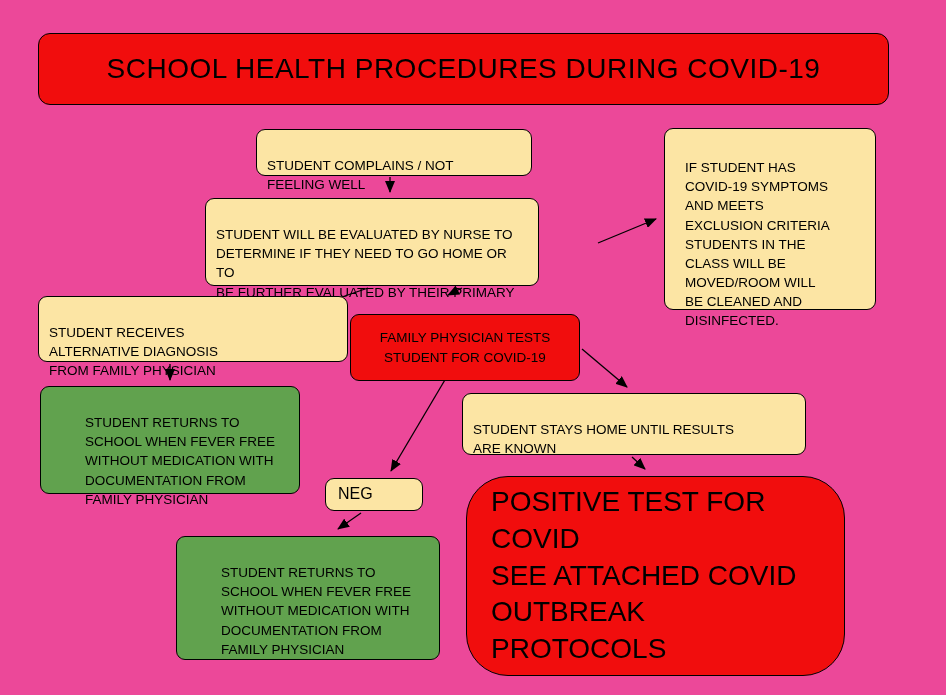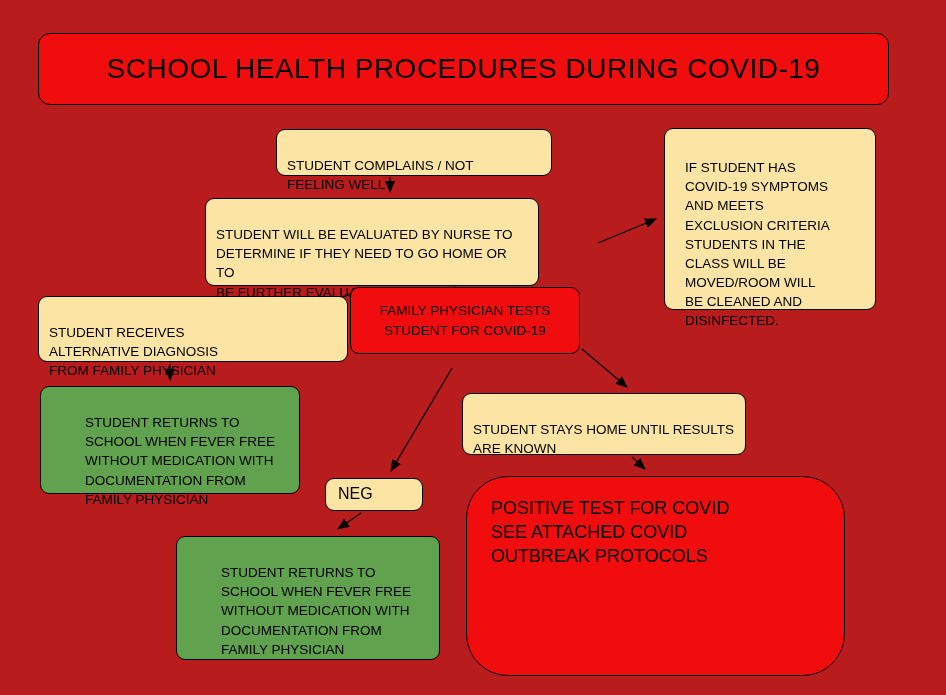--- a/index.html
+++ b/index.html
@@ -5,21 +5,21 @@
   * { box-sizing: border-box; }
   html, body {
     margin: 0;
     padding: 0;
     background: #ffffff;
   }
   .canvas {
     position: relative;
     width: 946px;
     height: 695px;
-    background: #b91c1c;
+    background: #ec4899;
     font-family: "Liberation Sans", sans-serif;
     color: #000;
     overflow: hidden;
   }
   .edges {
     position: absolute;
     left: 0; top: 0;
     width: 946px; height: 695px;
     pointer-events: none;
   }
@@ -53,24 +53,24 @@
     letter-spacing: 0.5px;
   }
   .center-node {
     display: flex;
     align-items: center;
     justify-content: center;
     text-align: center;
   }
   .positive-node {
     border-radius: 42px;
-    font-size: 18px;
+    font-size: 28px;
     line-height: 1.32;
     display: flex;
-    align-items: flex-start;
+    align-items: center;
     padding: 20px 24px;
   }
   .neg-node {
     font-size: 16px;
     padding: 6px 12px;
     display: flex;
     align-items: center;
   }
 </style>
 </head>
@@ -92,21 +92,21 @@
       <line x1="452" y1="368" x2="391" y2="471" marker-end="url(#arrowhead)"></line>
       <line x1="582" y1="349" x2="627" y2="387" marker-end="url(#arrowhead)"></line>
       <line x1="361" y1="513" x2="338" y2="529" marker-end="url(#arrowhead)"></line>
       <line x1="632" y1="457" x2="645" y2="469" marker-end="url(#arrowhead)"></line>
     </svg>
 
   <div class="title-banner red">
     <span>SCHOOL HEALTH PROCEDURES DURING COVID-19</span>
   </div>
 
-  <div class="node tan" style="left:256px; top:129px; width:276px; height:47px;margin-left:20px;">
+  <div class="node tan" style="left:256px; top:129px; width:276px; height:47px;">
     <span>STUDENT COMPLAINS / NOT
 FEELING WELL</span>
   </div>
 
   <div class="node tan" style="left:205px; top:198px; width:334px; height:88px;">
     <span>STUDENT WILL BE EVALUATED BY NURSE  TO
 DETERMINE IF THEY NEED TO GO HOME OR TO
 BE FURTHER EVALUATED BY THEIR PRIMARY
 CARE PHYSICIAN.</span>
   </div>
@@ -122,34 +122,34 @@
 BE CLEANED AND
 DISINFECTED.</span>
   </div>
 
   <div class="node tan" style="left:38px; top:296px; width:310px; height:66px;">
     <span>STUDENT RECEIVES
 ALTERNATIVE DIAGNOSIS
 FROM FAMILY PHYSICIAN</span>
   </div>
 
-  <div class="node red center-node" style="left:350px; top:287px; width:230px; height:67px;">
+  <div class="node red center-node" style="left:350px; top:314px; width:230px; height:67px;">
     <span>FAMILY PHYSICIAN TESTS
 STUDENT FOR COVID-19</span>
   </div>
 
   <div class="node green" style="left:40px; top:386px; width:260px; height:108px;">
     <span>STUDENT RETURNS TO
 SCHOOL WHEN FEVER FREE
 WITHOUT MEDICATION WITH
 DOCUMENTATION FROM
 FAMILY PHYSICIAN</span>
   </div>
 
-  <div class="node tan" style="left:462px; top:393px; width:284px; height:62px;">
+  <div class="node tan" style="left:462px; top:393px; width:344px; height:62px;">
     <span>STUDENT STAYS HOME UNTIL RESULTS
 ARE KNOWN</span>
   </div>
 
   <div class="node tan neg-node" style="left:325px; top:478px; width:98px; height:33px;">
     <span>NEG</span>
   </div>
 
   <div class="node green" style="left:176px; top:536px; width:264px; height:124px;">
     <span>STUDENT RETURNS TO

